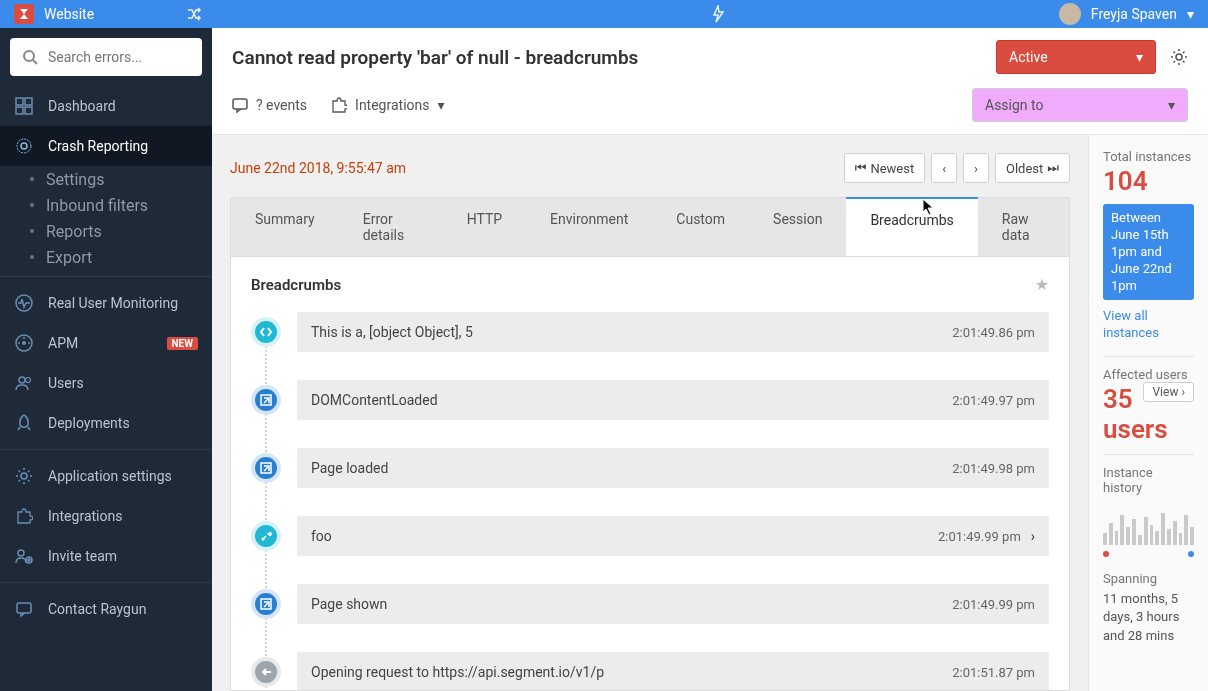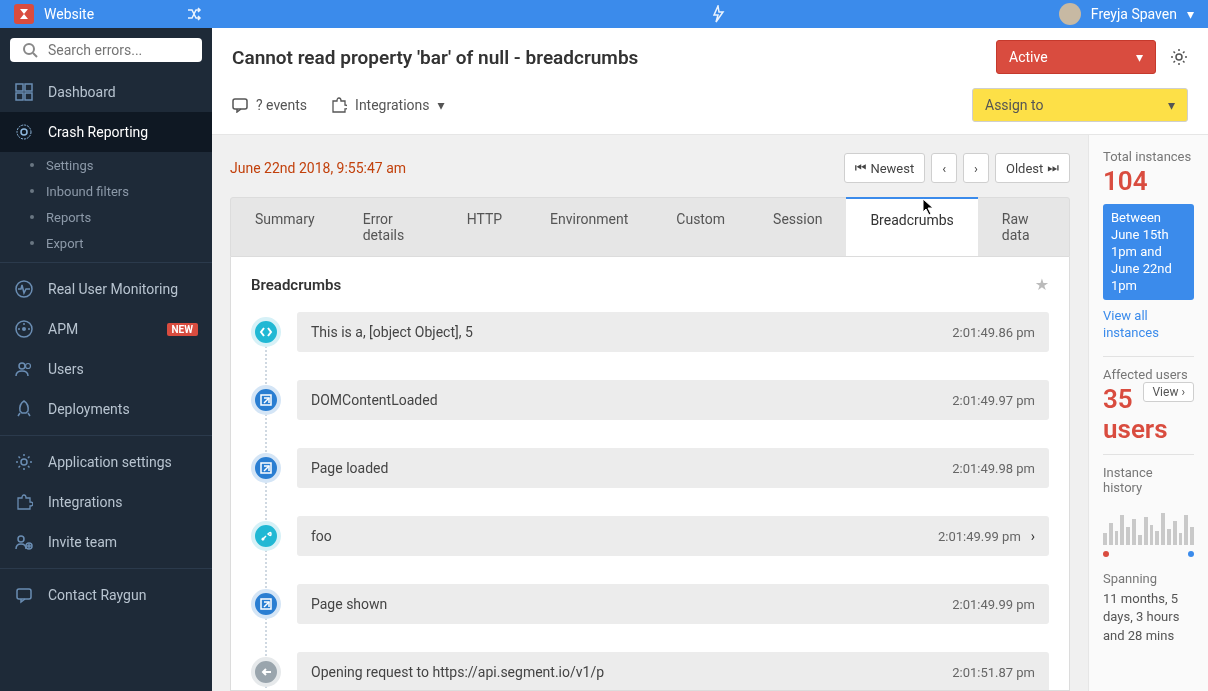--- a/index.html
+++ b/index.html
@@ -7,41 +7,41 @@
   .topbar { height: 28px; background: #3b8beb; display: flex; align-items: center; justify-content: space-between; padding: 0 14px; color: #fff; font-size: 14px; }
   .topbar-left { display: flex; align-items: center; gap: 10px; }
   .topbar-right { display: flex; align-items: center; gap: 10px; }
   .logo-box { width: 20px; height: 20px; background: #d94c3f; border-radius: 3px; display: flex; align-items: center; justify-content: center; }
   .avatar { width: 22px; height: 22px; border-radius: 50%; background: #c7b9a3; }
   .shuffle-icon, .bolt-icon { opacity: 0.9; }
   .topbar .bolt-icon { position: absolute; left: 710px; }
   .shell { display: flex; height: calc(100% - 28px); }
   .sidebar { width: 212px; background: #1e2a38; color: #b8c4d0; display: flex; flex-direction: column; font-size: 14px; }
   .search-wrap { padding: 10px; }
-  .search-box { background: #fff; border-radius: 4px; height: 24px; display: flex; align-items: center; padding: 0 12px; color: #888; gap: 10px; justify-content: flex-end; }
+  .search-box { background: #fff; border-radius: 4px; height: 38px; display: flex; align-items: center; padding: 0 12px; color: #888; gap: 10px; justify-content: flex-end; }
   .search-box input { border: none; outline: none; font-size: 14px; width: 100%; color: #333; }
   .adv-search { font-size: 12px; color: #5aa7e4; padding: 0 10px 10px 10px; }
   .nav { flex: 1; overflow: auto; }
   .nav-item { display: flex; align-items: center; height: 40px; padding: 0 14px; gap: 14px; cursor: pointer; color: #b8c4d0; }
   .nav-item.active { background: #0f1823; color: #fff; }
   .nav-item .ic { width: 20px; display: flex; justify-content: center; }
-  .sub-item { display: flex; align-items: center; height: 26px; padding: 0 14px 0 30px; gap: 12px; cursor: pointer; color: #8c99a8; font-size: 13px; }
+  .sub-item { display: flex; align-items: center; height: 26px; padding: 0 14px 0 30px; gap: 12px; cursor: pointer; color: #8c99a8; font-size: 16px; }
   .sub-item .dot { width: 4px; height: 4px; background: #6a7682; border-radius: 50%; }
   .nav-divider { height: 1px; background: #2b3a4c; margin: 6px 0; }
   .badge-new { background: #d94c3f; color: #fff; font-size: 10px; font-weight: 700; padding: 1px 5px; border-radius: 2px; margin-left: auto; }
   .content { flex: 1; display: flex; flex-direction: column; background: #f0f0f0; overflow: hidden; }
   .header { background: #fff; padding: 12px 20px 0 20px; border-bottom: 1px solid #e6e6e6; }
   .header-row1 { display: flex; align-items: center; }
   .title { font-size: 19px; font-weight: 600; color: #333; flex: 1; }
   .status-btn { background: #d94c3f; color: #fff; height: 34px; width: 160px; display: flex; align-items: center; padding: 0 12px; border-radius: 3px; font-size: 14px; cursor: pointer; border: 1px solid #c5392c; justify-content: space-between; }
   .gear { margin-left: 14px; color: #555; cursor: pointer; }
   .header-row2 { display: flex; align-items: center; margin-top: 14px; padding-bottom: 12px; }
   .secondary-actions { display: flex; align-items: center; gap: 24px; color: #555; font-size: 14px; }
   .sa-item { display: flex; align-items: center; gap: 8px; cursor: pointer; }
-  .assign-dd { margin-left: auto; width: 216px; height: 34px; background: #fde047; border: 1px solid #cfcfcf; border-radius: 3px; display: flex; align-items: center; padding: 0 12px; font-size: 14px; color: #555; justify-content: space-between; cursor: pointer; }
+  .assign-dd { margin-left: auto; width: 216px; height: 34px; background: #f0abfc; border: 1px solid #cfcfcf; border-radius: 3px; display: flex; align-items: center; padding: 0 12px; font-size: 14px; color: #555; justify-content: space-between; cursor: pointer; }
   .body { flex: 1; display: flex; overflow: hidden; }
   .main-col { flex: 1; padding: 18px 18px 0 18px; display: flex; flex-direction: column; overflow: hidden; }
   .date-row { display: flex; align-items: center; margin-bottom: 14px; }
   .date-text { color: #c2410c; font-size: 14px; }
   .pager { margin-left: auto; display: flex; gap: 6px; }
   .pager-btn { background: #fff; border: 1px solid #cfcfcf; border-radius: 3px; height: 30px; display: flex; align-items: center; padding: 0 10px; font-size: 13px; color: #444; cursor: pointer; gap: 4px; }
   .tabs { display: flex; background: #e6e6e6; border-top-left-radius: 3px; border-top-right-radius: 3px; border: 1px solid #dcdcdc; }
   .tab { padding: 13px 24px; font-size: 14px; color: #555; cursor: pointer; }
   .tab.active { background: #fff; color: #333; border-top: 2px solid #3b8beb; margin-top: -1px; }
   .tab-body { background: #fff; flex: 1; border: 1px solid #dcdcdc; border-top: none; padding: 18px 20px 0 20px; overflow: auto; }

